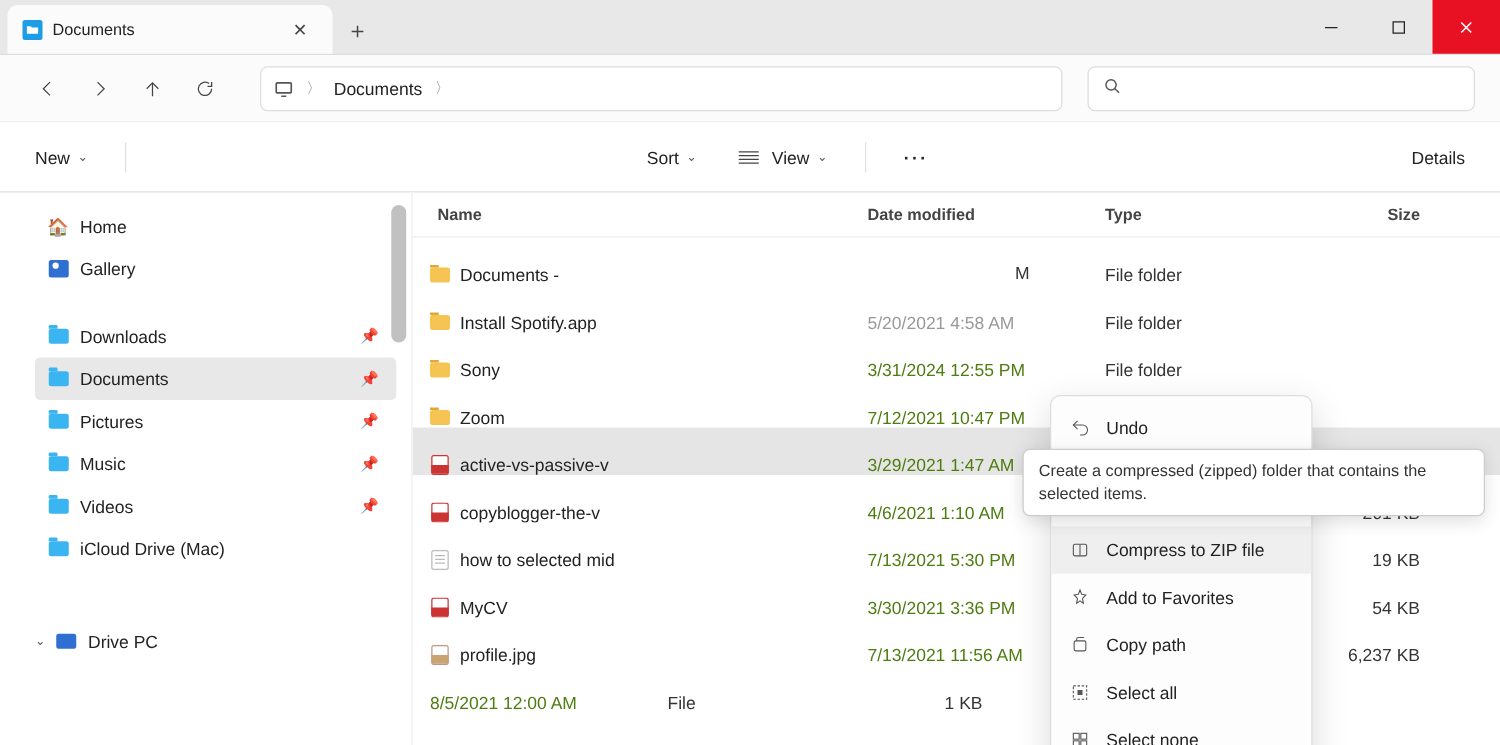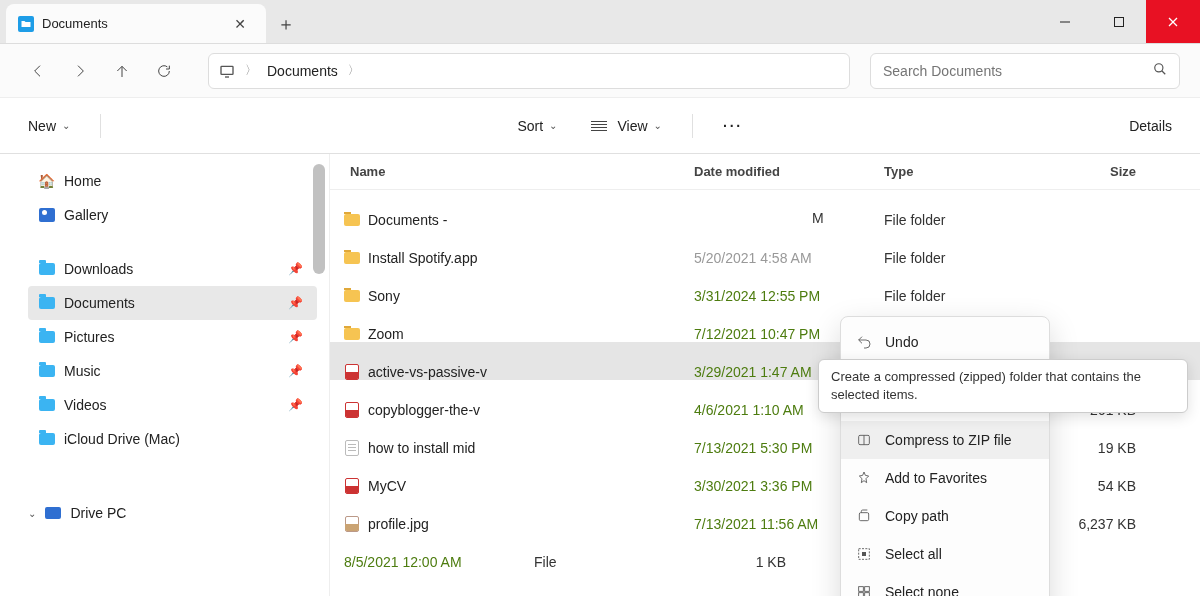--- a/index.html
+++ b/index.html
@@ -154,21 +154,20 @@
         <svg width="16" height="14" viewBox="0 0 24 20" fill="none" stroke="#555" stroke-width="2">
           <rect x="3" y="3" width="18" height="12" rx="1"></rect>
           <line x1="9" y1="19" x2="15" y2="19"></line>
         </svg>
       </span>
     <span class="addr-chev">〉</span>
     <span class="addr-seg">Documents</span>
     <span class="addr-chev">〉</span>
   </div>
   <div class="search">
-    <input placeholder="Search Documents" style="">
     <span class="search-icon"><svg width="14" height="14" viewBox="0 0 24 24" fill="none" stroke="#555" stroke-width="2">
           <circle cx="10" cy="10" r="7"></circle>
           <line x1="15" y1="15" x2="21" y2="21"></line>
         </svg></span>
   </div>
 </div>
 
 <div class="cmdbar">
   <div class="cmd">
       <span>New</span>
@@ -341,21 +340,21 @@
           </div>
           <div class="cell-date">4/6/2021 1:10 AM</div>
           <div class="cell-type">Microsoft Edge PDF ...</div>
           <div class="cell-size">261 KB</div>
         </div>
         <div class="row">
           <div class="cell-name">
             <span class="file-ico">
               <span class="ico-doc"></span>
             </span>
-            <span>how to install mid</span>
+            <span>how to selected mid</span>
           </div>
           <div class="cell-date">7/13/2021 5:30 PM</div>
           <div class="cell-type">OpenDocument Text</div>
           <div class="cell-size">19 KB</div>
         </div>
         <div class="row">
           <div class="cell-name">
             <span class="file-ico">
               <span class="ico-pdf"></span>
             </span>

